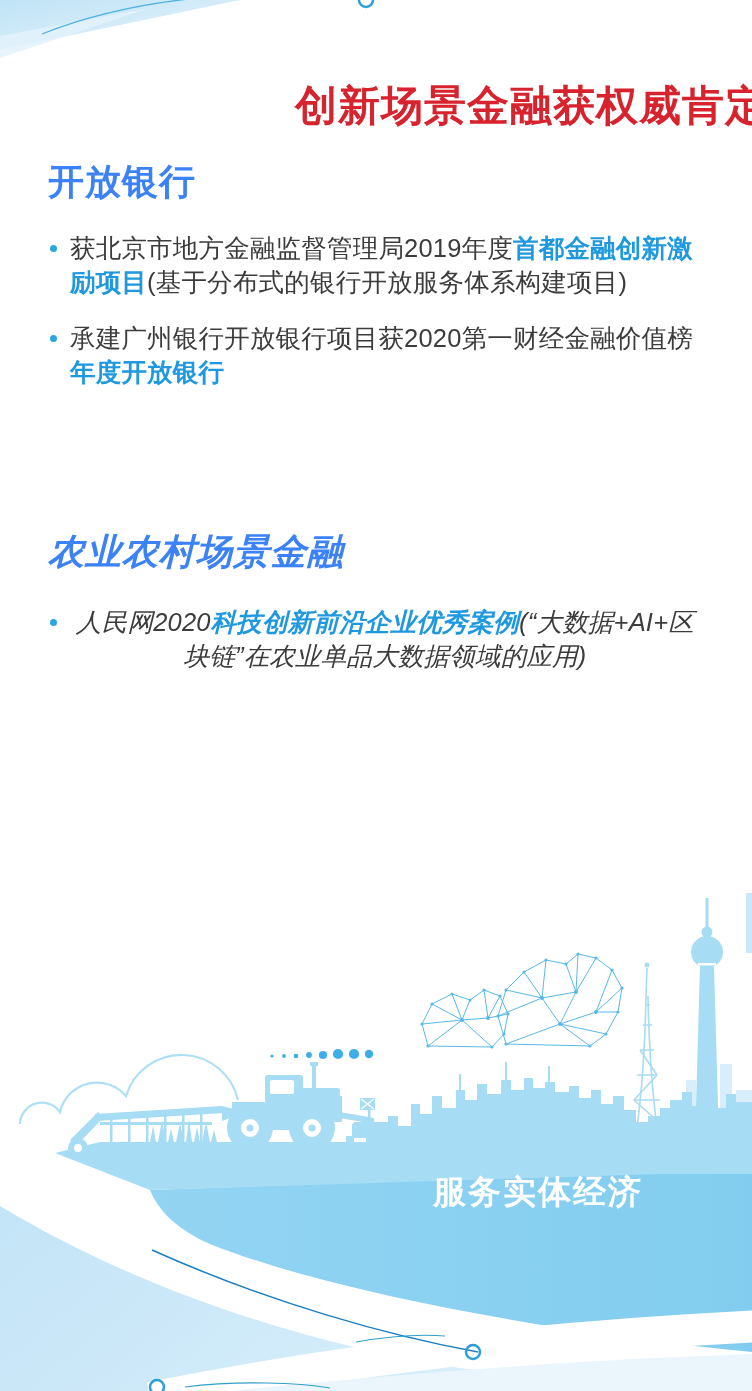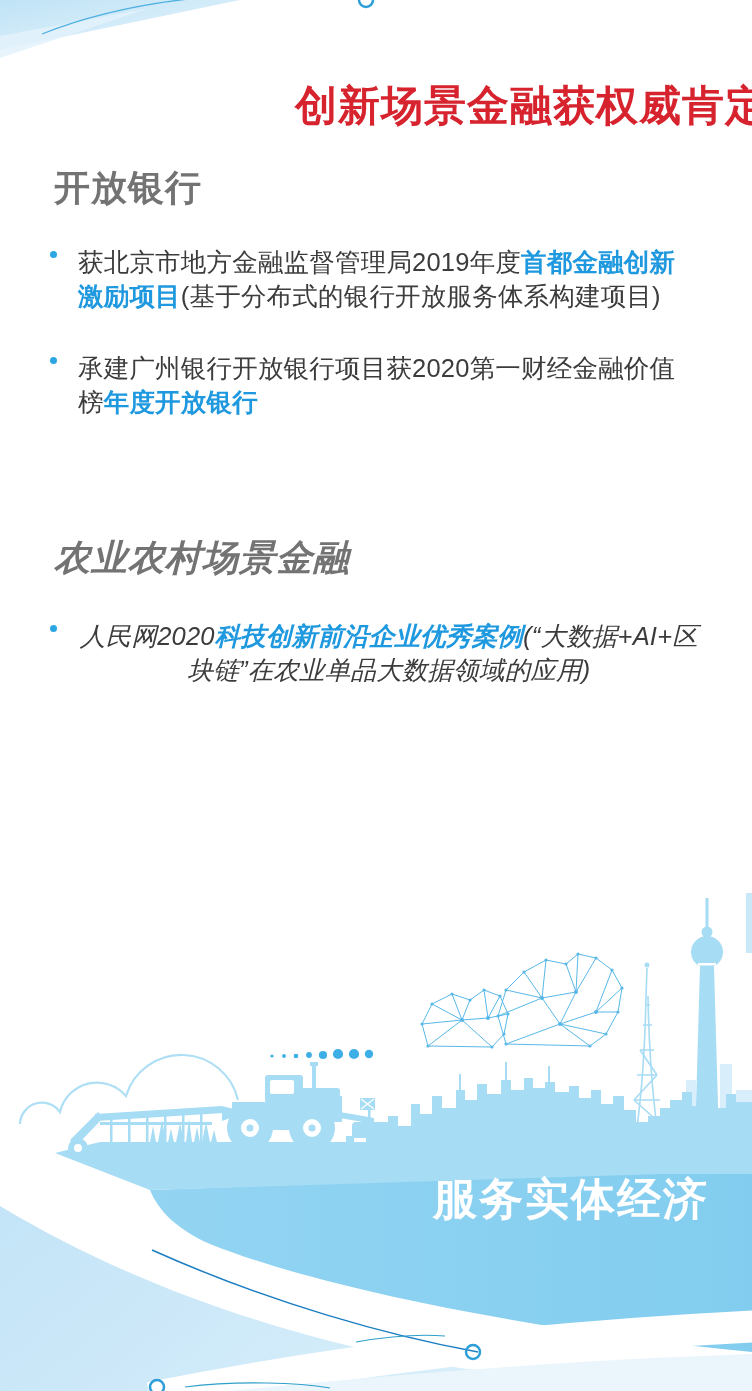--- a/index.html
+++ b/index.html
@@ -2,29 +2,29 @@
 <html><head>
 <meta charset="utf-8">
 <style>
   html,body{margin:0;padding:0;background:#fff;}
   .page{position:relative;width:752px;height:1391px;overflow:hidden;background:#fff;
         font-family:"Liberation Sans","DejaVu Sans",sans-serif;}
   .title{position:absolute;top:62px;left:0;width:100%;text-align:right;
          font-size:42px;font-weight:700;color:#D6232E;letter-spacing:1px;margin:16px;}
   .sec{position:absolute;left:48px;width:660px;}
   .sec1{top:158px;} .sec2{top:528px;font-style:italic;}
-  .sec h2{margin:6px;font-size:36px;font-weight:700;color:#737373;letter-spacing:1px;}
+  .sec h2{margin:0;font-size:36px;font-weight:700;color:#3b82f6;letter-spacing:1px;}
   ul.list{list-style:none;margin:24px 0 0 0;padding:0;}
   .sec2 ul.list{margin-top:28px;}
   li.item{display:flex;align-items:flex-start;margin-bottom:22px;}
   .sec2 li.item{margin-bottom:14px;text-align:center;}
   .dot{flex:none;width:7px;height:7px;border-radius:50%;background:#2CA6E2;margin:14px 13px 0 2px;}
-  .txt{margin:8px;width:630px;font-size:25.5px;line-height:34px;color:#3C3C3C;letter-spacing:.2px;}
+  .txt{margin:0;width:630px;font-size:25.5px;line-height:34px;color:#3C3C3C;letter-spacing:.2px;}
   .hl{color:#1E98DE;font-weight:700;}
-  .slogan{position:absolute;left:433px;top:1170px;margin:0;font-size:44px;font-weight:700;
+  .slogan{position:absolute;left:433px;top:1170px;margin:0;font-size:33px;font-weight:700;
           color:#fff;letter-spacing:2px;z-index:3;}
   svg.deco{position:absolute;left:0;display:block;}
   .deco-top{top:0;} .deco-bottom{top:880px;z-index:1;}
 </style>
 </head>
 <body>
 
 <div class="page">
 
   <svg class="deco deco-top" width="752" height="70" viewBox="0 0 752 70">

